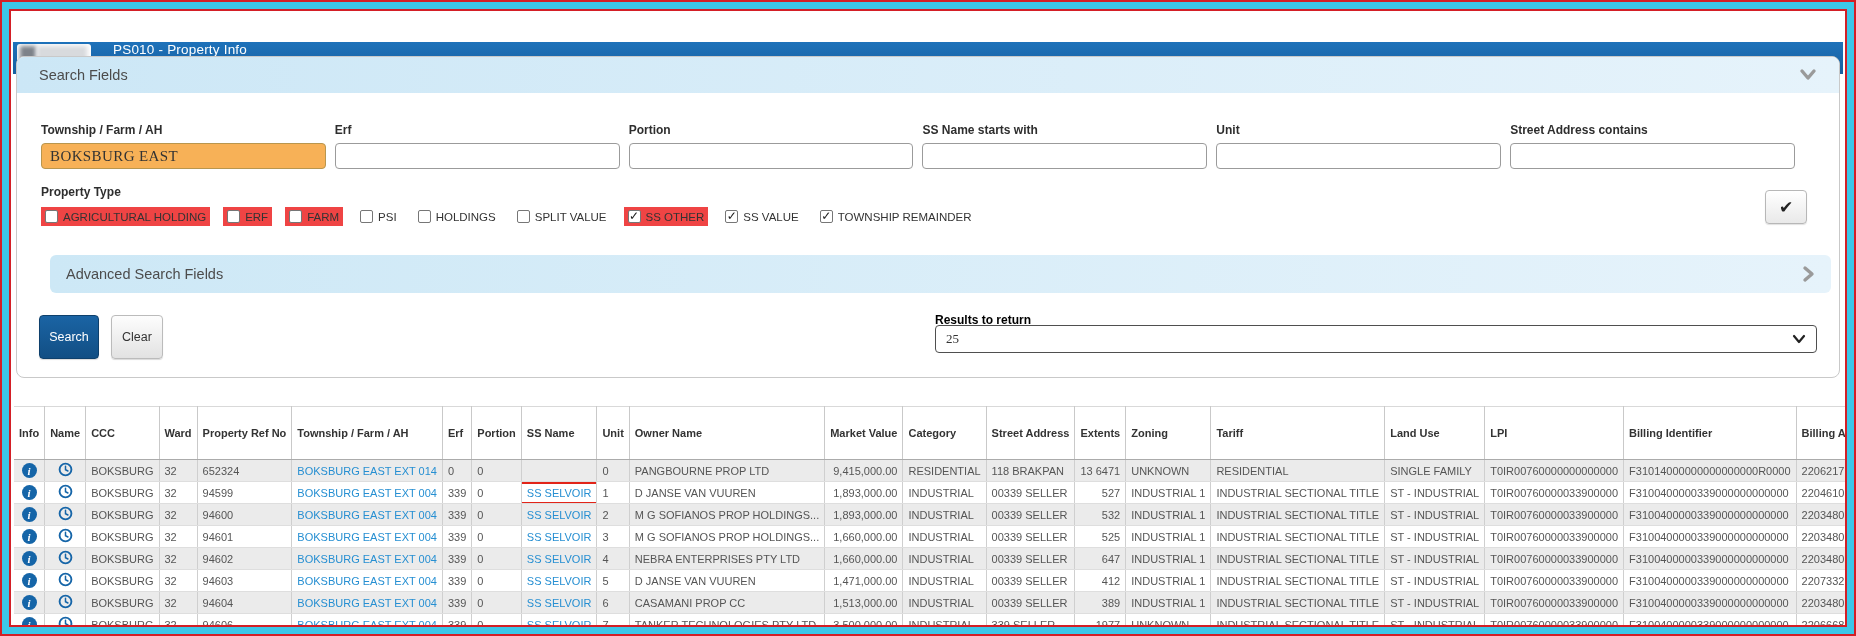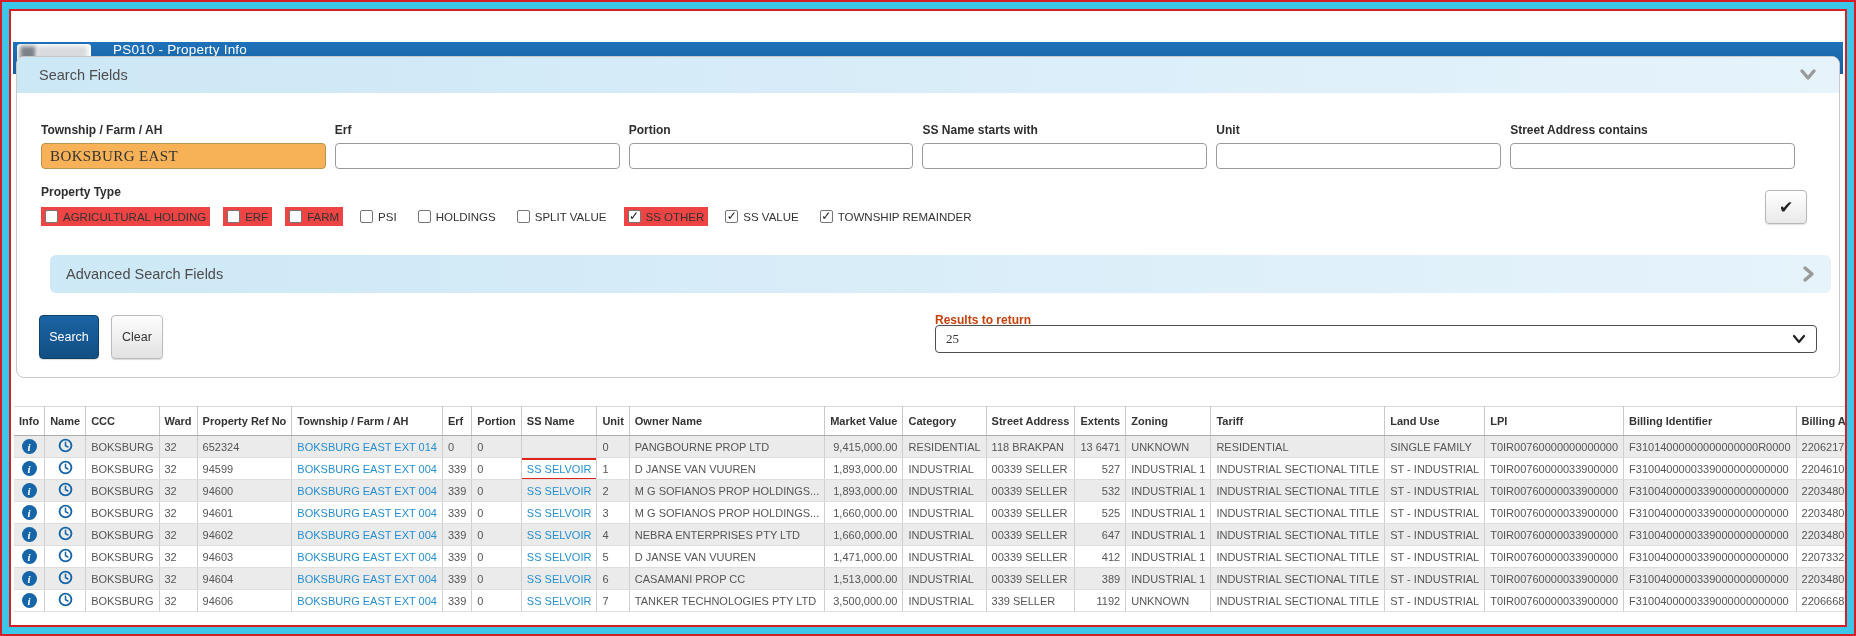--- a/index.html
+++ b/index.html
@@ -53,30 +53,30 @@
     padding:0 16px;color:#4c4c4c;font-size:14.5px;margin-left:25px;}
   .adv-head .chev{margin-left:auto;display:flex;align-items:center;}
 
   .btn{height:44px;border-radius:4px;font-size:12.5px;display:inline-flex;align-items:center;
     justify-content:center;box-shadow:0 1px 1px rgba(0,0,0,.15);}
   .btn-search{position:absolute;left:22px;top:258px;width:60px;background:linear-gradient(#1a64a4,#124f84);
     border:1px solid #0e406c;color:#fff;}
   .btn-clear{position:absolute;left:94px;top:258px;width:52px;background:linear-gradient(#fdfdfd,#e2e2e2);
     border:1px solid #bbb;color:#333;}
 
-  .results-label{position:absolute;left:918px;top:256px;font-size:12px;font-weight:bold;color:#c2410c;}
+  .results-label{position:absolute;left:918px;top:256px;font-size:12px;font-weight:bold;color:#000000;}
   .select-box{position:absolute;left:918px;right:22px;top:268px;height:28px;border:1px solid #4f4f4f;
     border-radius:4px;background:#fff;display:flex;align-items:center;padding:0 10px;
     font-family:"Liberation Serif",serif;font-size:13px;color:#333;}
   .select-box .chev{margin-left:auto;display:flex;align-items:center;}
 
   
   .tbl-wrap{position:absolute;left:3px;top:395px;width:1848px;}
   table{border-collapse:collapse;table-layout:fixed;font-size:11px;color:#555;}
-  th{font-weight:bold;color:#333;text-align:left;padding:8px 5px;border-right:1px solid #c9c9c9;
+  th{font-weight:bold;color:#333;text-align:left;padding:20px 5px;border-right:1px solid #c9c9c9;
     border-bottom:1px solid #ababab;border-top:1px solid #d9d9d9;white-space:nowrap;overflow:hidden;background:#fff;height:22px;}
   td{padding:3px 5px;border-right:1px solid #cfcfcf;border-bottom:1px solid #dedede;
     white-space:nowrap;overflow:hidden;height:20px;}
   tbody tr:nth-child(odd){background:#ebebeb;}
   td.r{text-align:right;}
   td.link{color:#268fd2;margin-top:12px;}
   td.icon-cell{text-align:center;padding:2px;}
   .info-ic{width:15px;height:15px;border-radius:50%;background:#1565a8;color:#fff;margin:0 auto;
     display:flex;align-items:center;justify-content:center;
     font-family:"Liberation Serif",serif;font-weight:bold;font-style:italic;font-size:11px;}
@@ -446,21 +446,21 @@
               <td>94606</td>
               <td class="link">BOKSBURG EAST EXT 004</td>
               <td>339</td>
               <td>0</td>
               <td class="link ss-cell">SS SELVOIR</td>
               <td>7</td>
               <td>TANKER TECHNOLOGIES PTY LTD</td>
               <td class="r">3,500,000.00</td>
               <td>INDUSTRIAL</td>
               <td>339 SELLER</td>
-              <td class="r">1192</td>
+              <td class="r">1977</td>
               <td>UNKNOWN</td>
               <td>INDUSTRIAL SECTIONAL TITLE</td>
               <td>ST - INDUSTRIAL</td>
               <td>T0IR00760000033900000</td>
               <td>F3100400000339000000000000</td>
               <td>2206668658</td>
             </tr>
           </tbody>
       </table>
     </div>

